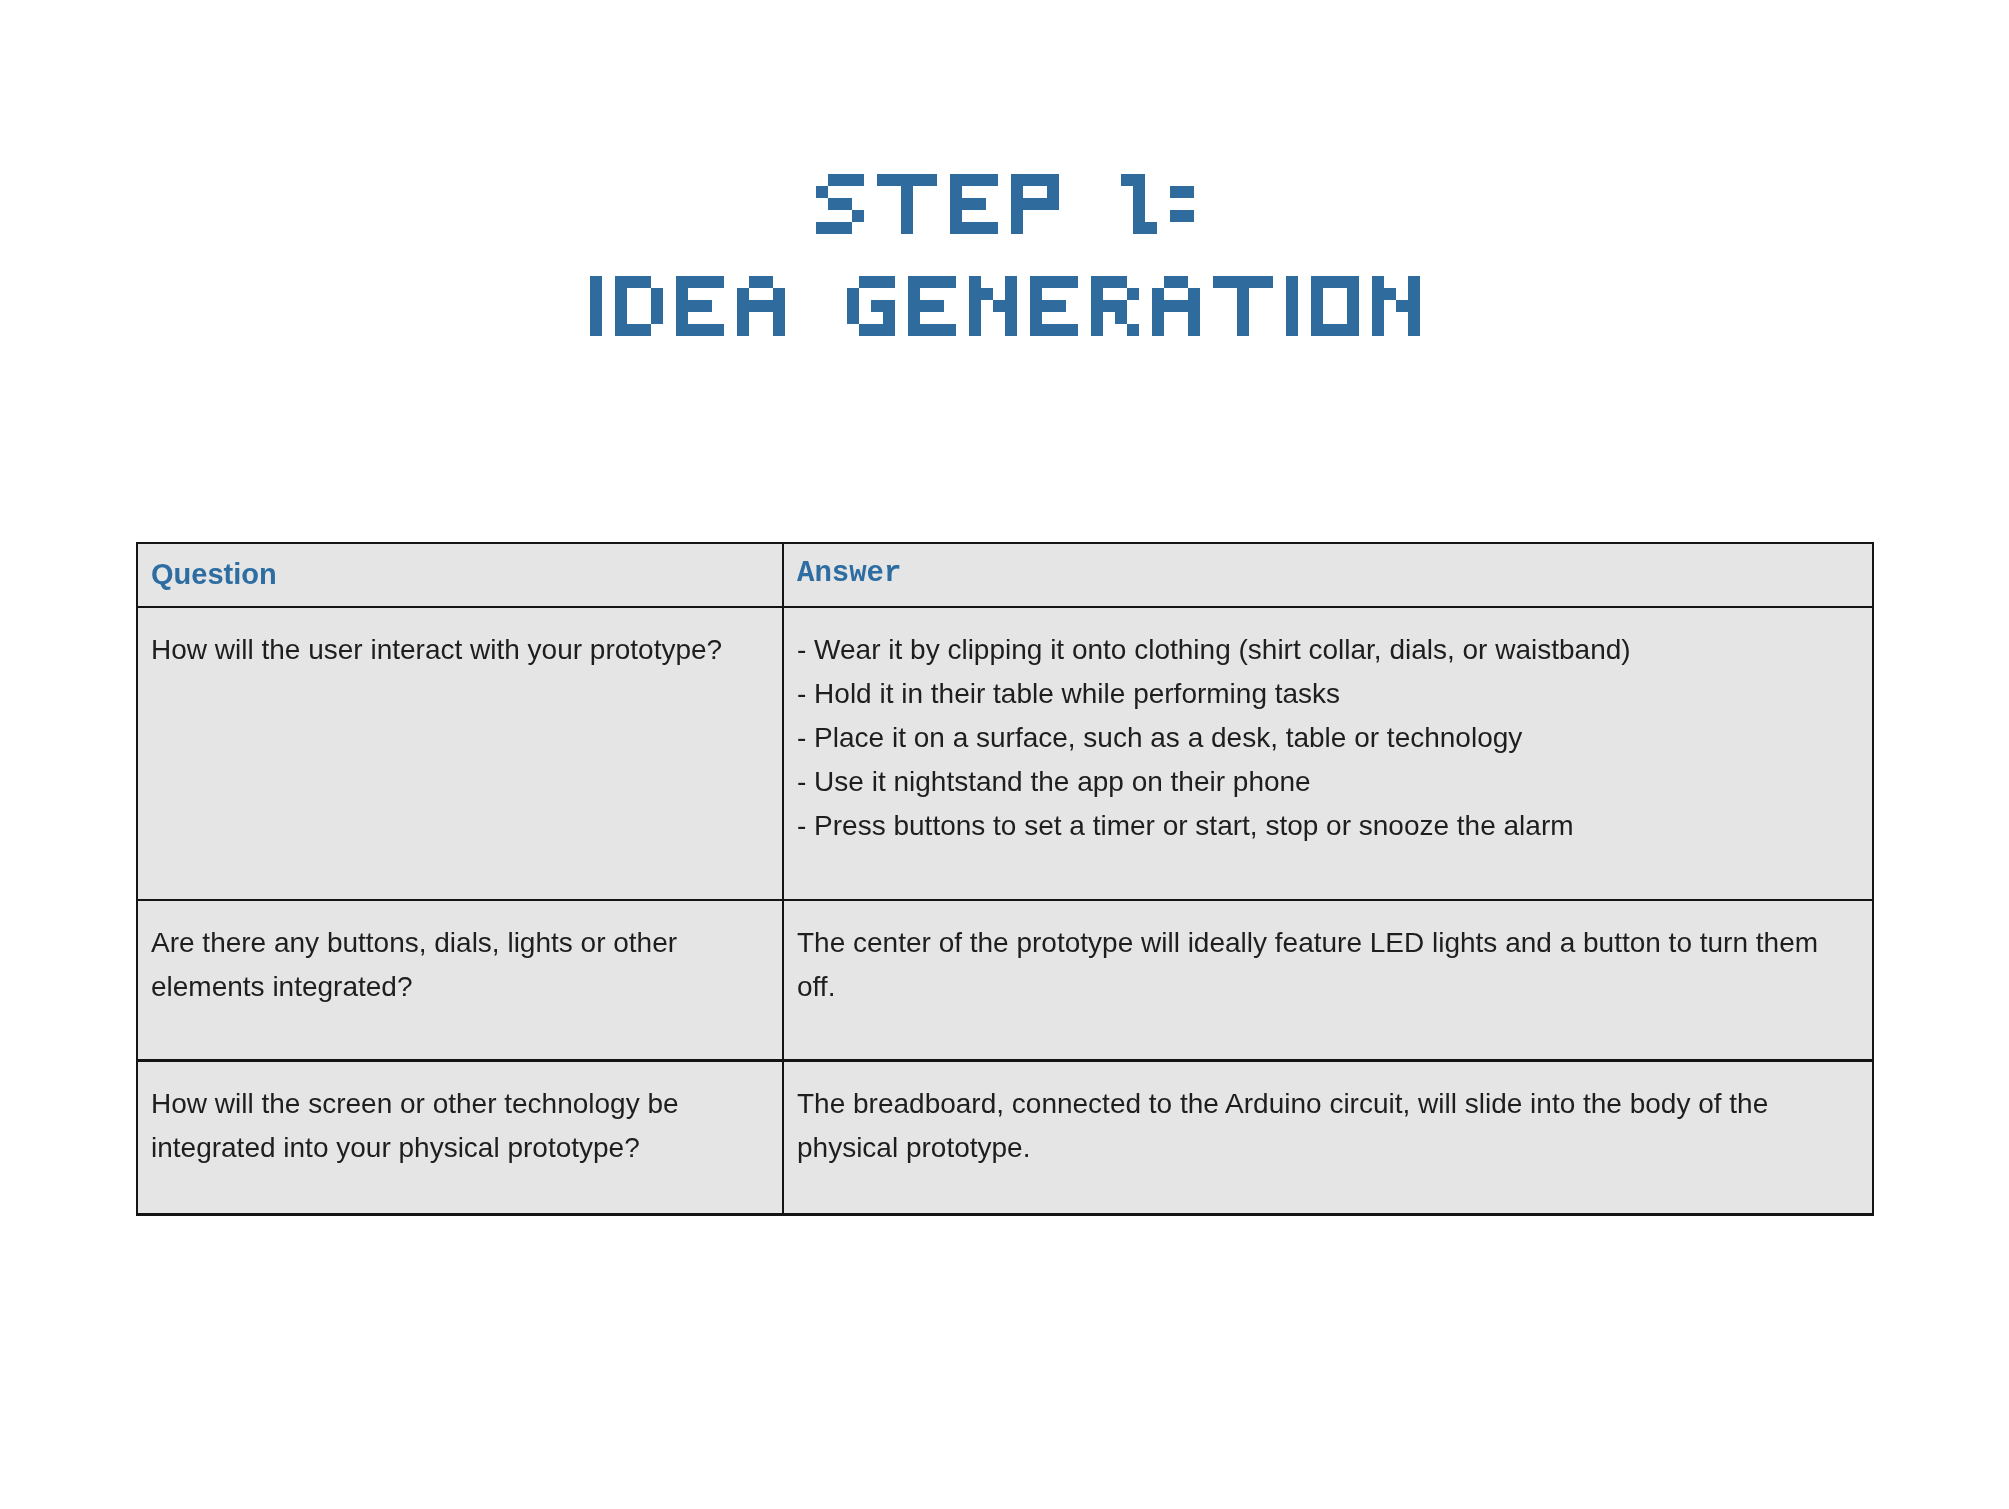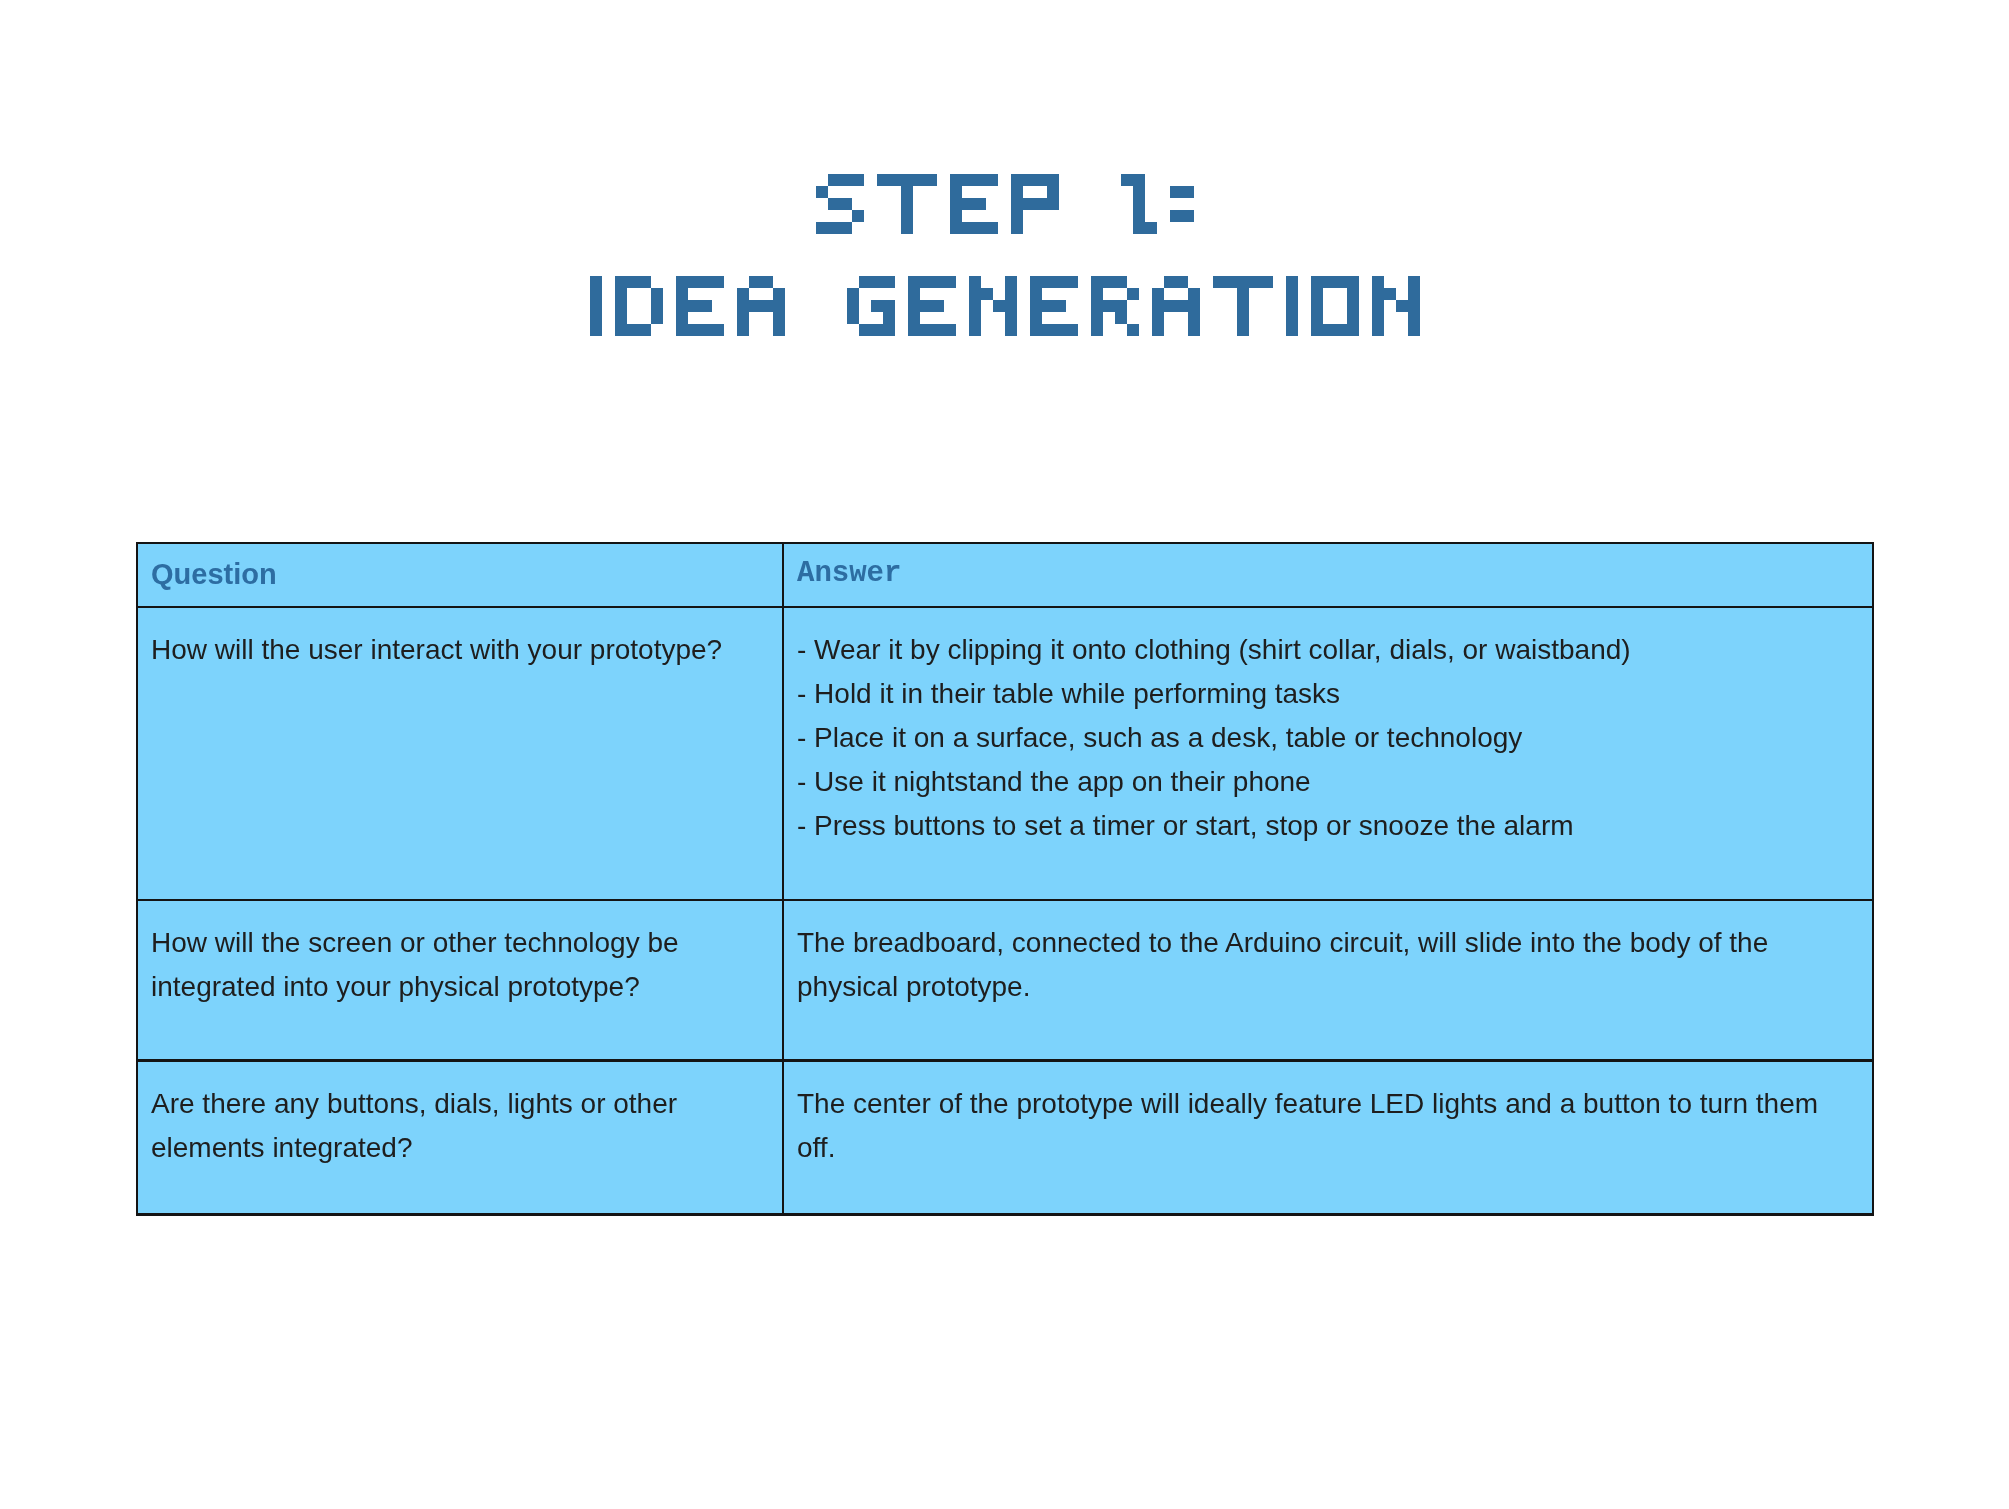--- a/index.html
+++ b/index.html
@@ -22,21 +22,21 @@
   .pixel-line .glyph { display: grid; }
   .pixel-line .cell { width: var(--px); height: var(--px); }
   .pixel-line .cell.on { background: var(--title-color, #2f6b9c); }
 
   
   .qa-table-wrap { position: absolute; left: 136px; top: 542px; }
   table.qa {
     border-collapse: collapse;
     table-layout: fixed;
     width: 1736px;
-    background: #7dd3fc;
+    background: #e5e5e5;
   }
   table.qa th, table.qa td {
     border: 2px solid #141414;
     vertical-align: top;
     text-align: left;
   }
   table.qa thead tr { height: 64px; }
   table.qa tbody tr:nth-child(1) { height: 293px; }
   table.qa tbody tr:nth-child(2) { height: 160px; }
   table.qa tbody tr:nth-child(3) { height: 154px; }
@@ -528,29 +528,29 @@
           <td>
             <div class="cell-line">- Wear it by clipping it onto clothing (shirt collar, dials, or waistband)</div>
             <div class="cell-line">- Hold it in their table while performing tasks</div>
             <div class="cell-line">- Place it on a surface, such as a desk, table or technology</div>
             <div class="cell-line">- Use it nightstand the app on their phone</div>
             <div class="cell-line">- Press buttons to set a timer or start, stop or snooze the alarm</div>
           </td>
         </tr>
         <tr>
           <td>
+            <div class="cell-line">Are there any buttons, dials, lights or other elements integrated?</div>
+          </td>
+          <td>
+            <div class="cell-line">The center of the prototype will ideally feature LED lights and a button to turn them off.</div>
+          </td>
+        </tr>
+        <tr>
+          <td>
             <div class="cell-line">How will the screen or other technology be integrated into your physical prototype?</div>
           </td>
           <td>
             <div class="cell-line">The breadboard, connected to the Arduino circuit, will slide into the body of the physical prototype.</div>
-          </td>
-        </tr>
-        <tr>
-          <td>
-            <div class="cell-line">Are there any buttons, dials, lights or other elements integrated?</div>
-          </td>
-          <td>
-            <div class="cell-line">The center of the prototype will ideally feature LED lights and a button to turn them off.</div>
           </td>
         </tr>
       </tbody>
   </table>
 </div>
 
 </body></html>

